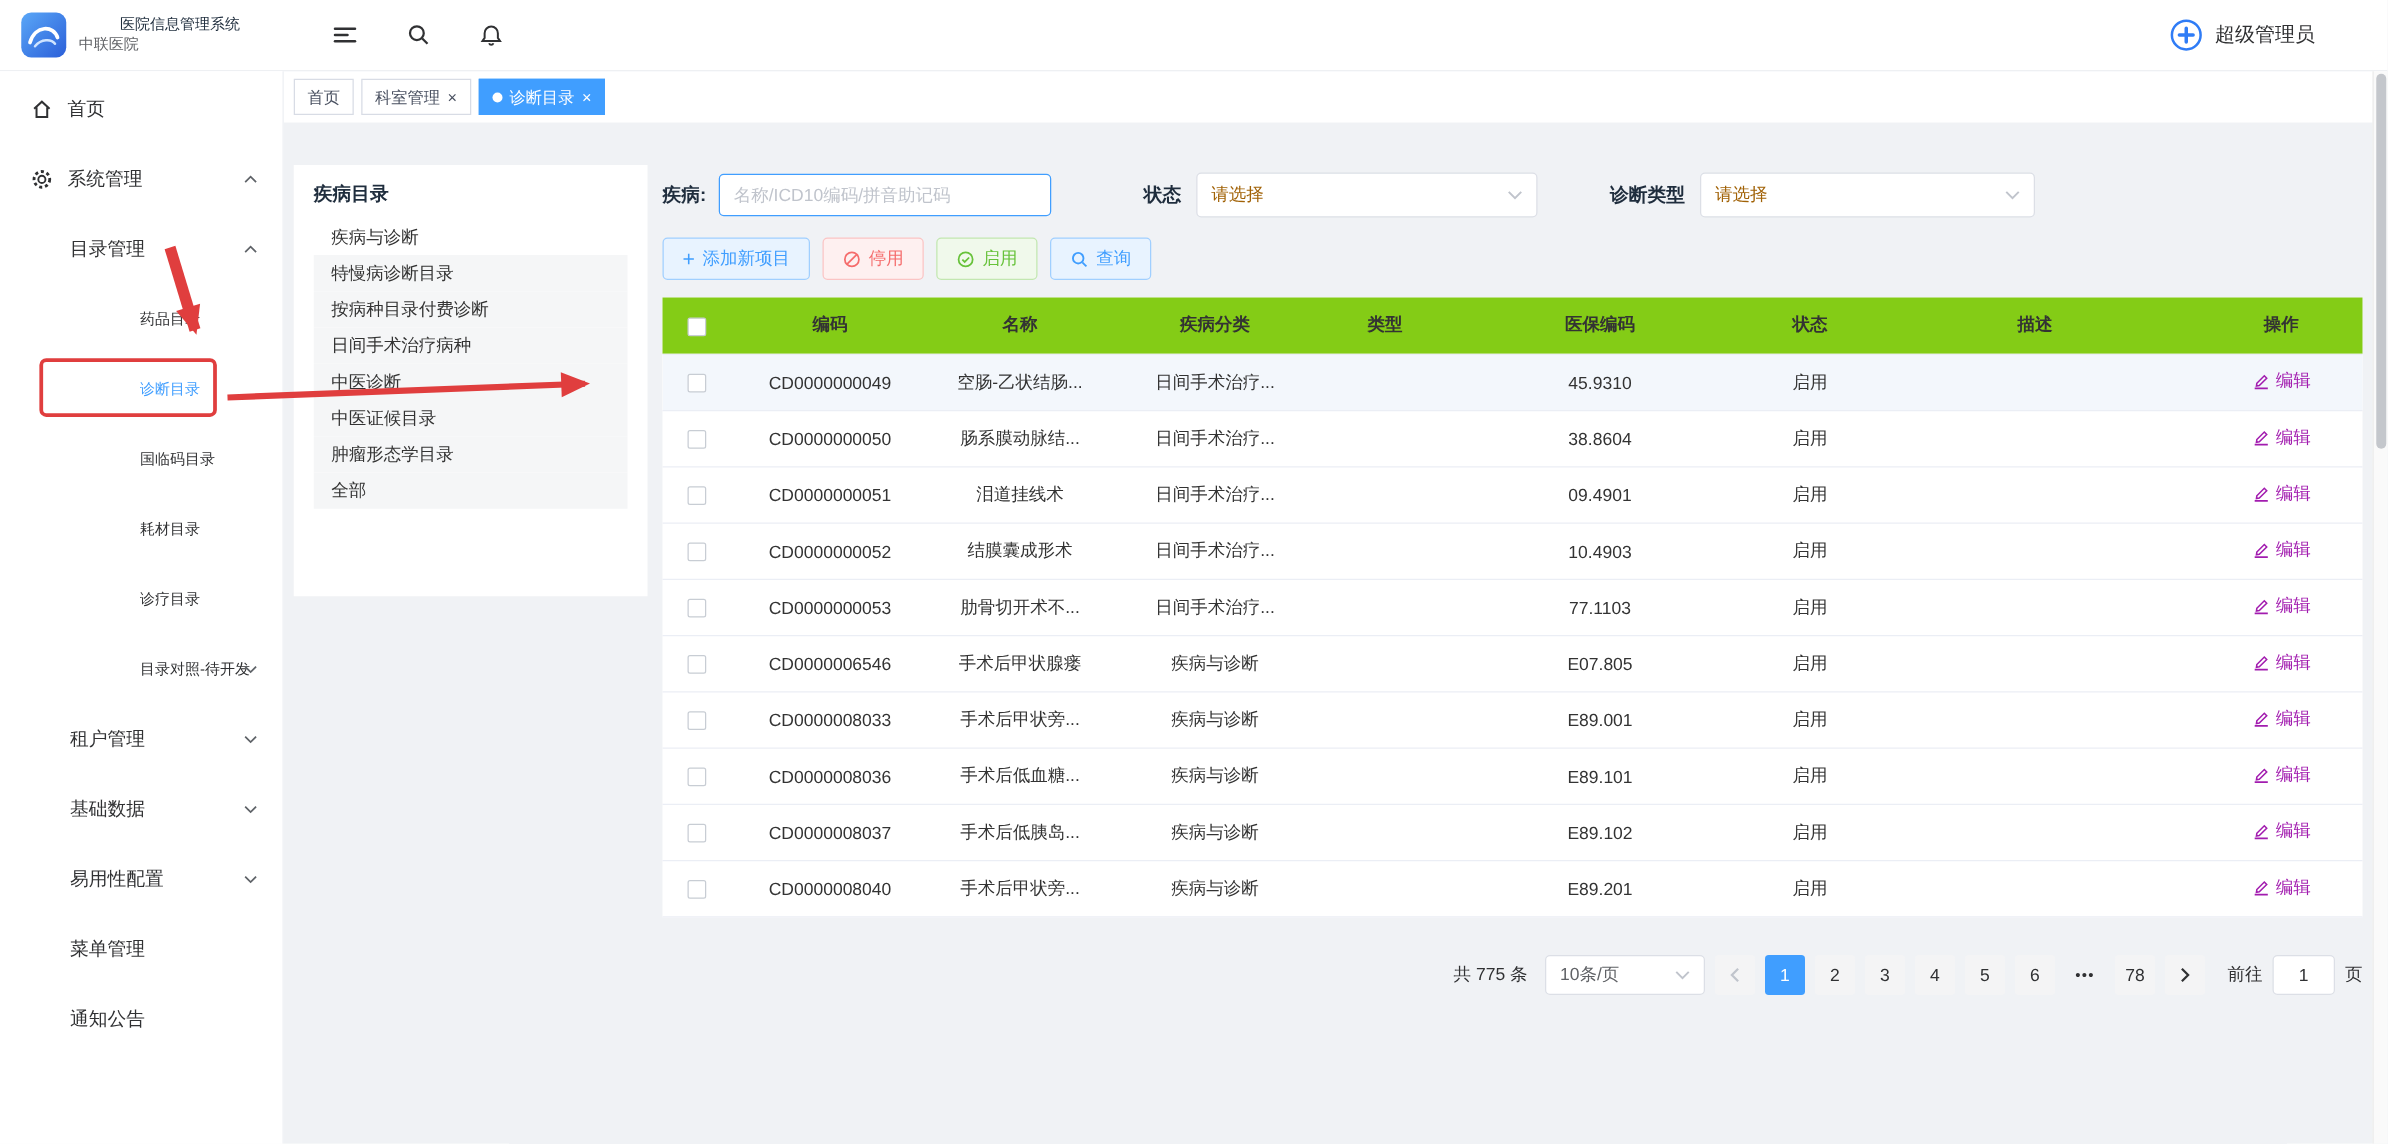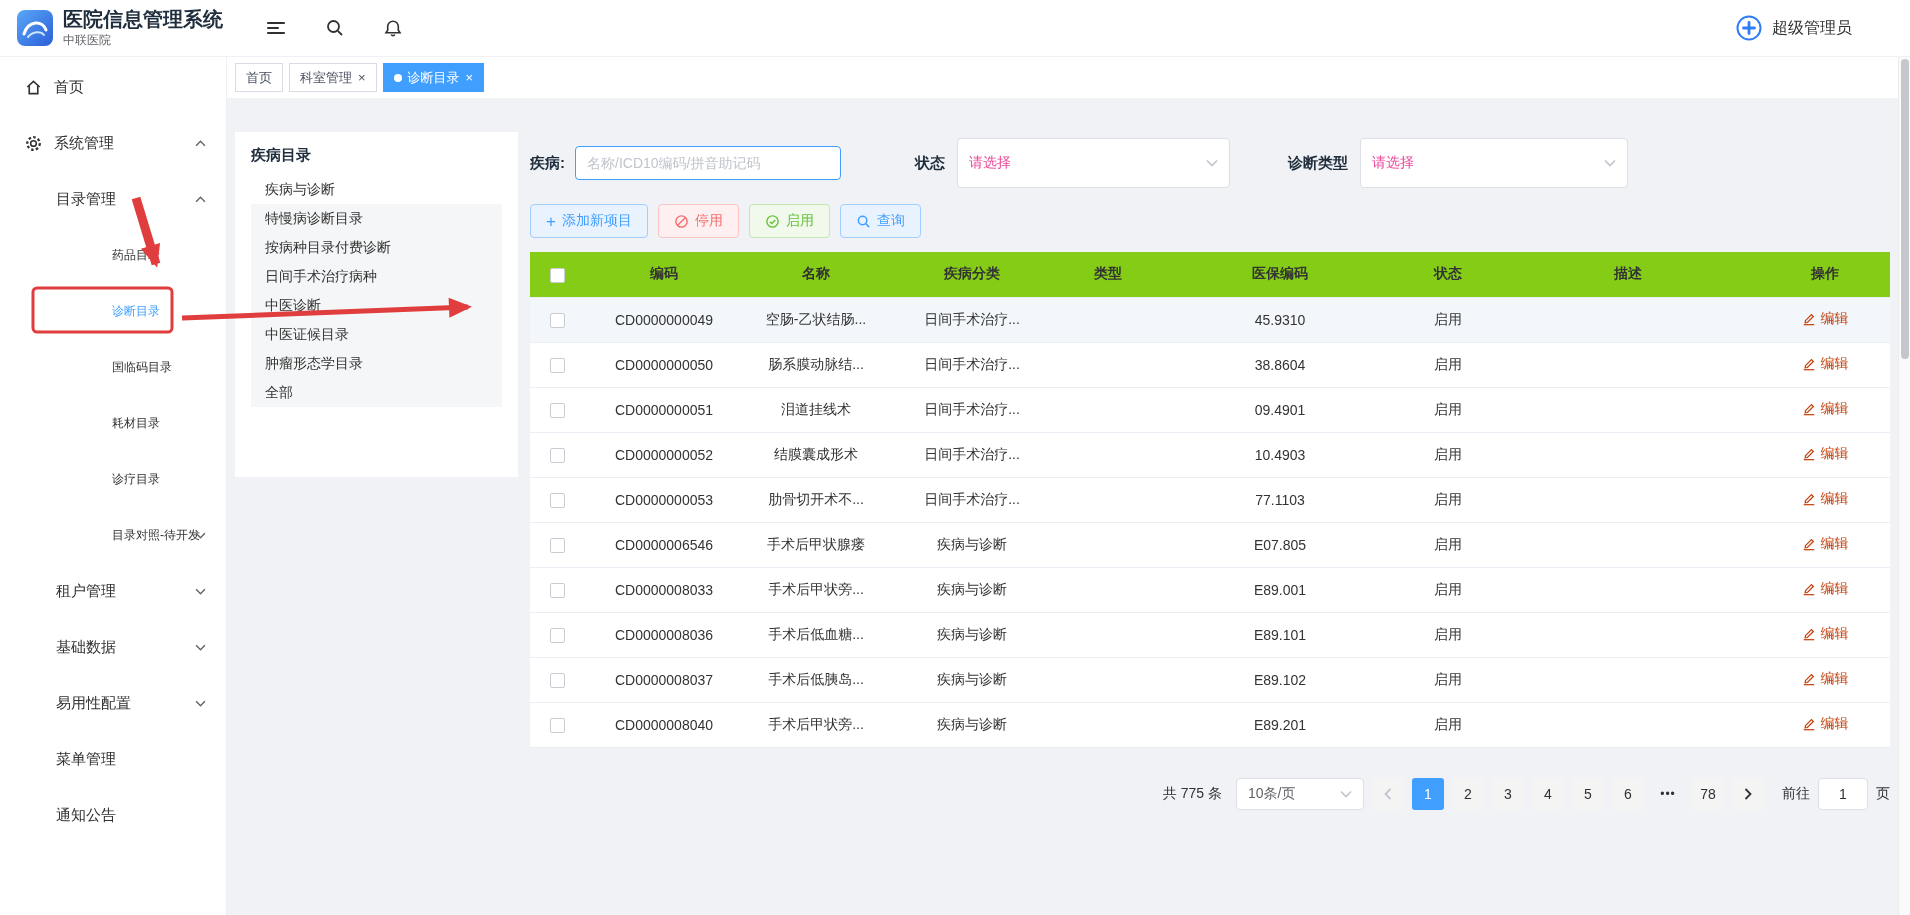--- a/index.html
+++ b/index.html
@@ -8,21 +8,21 @@
     font-family:"Liberation Sans", sans-serif;
     font-size:14px; color:#303133; background:#fff;
     overflow:hidden; position:relative;
   }
   svg { display:block; }
 
   
   .header { height:57px; display:flex; align-items:center; border-bottom:1px solid #eef0f3; background:#fff; }
   .logo-area { width:227px; flex-shrink:0; display:flex; align-items:center; gap:9px; padding-left:16px; }
   .logo-mark { width:38px; height:38px; border-radius:8px; overflow:hidden; flex-shrink:0; }
-  .app-title { font-size:20px; font-weight:700; color:#1f2d3d; line-height:1.25; white-space:nowrap; }
+  .app-title { font-size:12px; font-weight:400; color:#1f2d3d; line-height:1.25; white-space:nowrap;margin-left:33px; }
   .app-sub { font-size:12px; color:#606266; }
   .header-icons { display:flex; align-items:center; gap:38px; margin-left:38px; color:#303133; }
   .hicon { cursor:pointer; }
   .header-right { margin-left:auto; display:flex; align-items:center; gap:9px; padding-right:58px; font-size:16px; cursor:pointer; }
 
   
   .layout { display:flex; height:858px; }
   .sidebar { width:227px; flex-shrink:0; background:#fff; border-right:1px solid #eef0f3; padding-top:2px; }
   .side-item { height:56px; display:flex; align-items:center; padding-left:24px; padding-right:18px;
                position:relative; font-size:15px; color:#303133; cursor:pointer; white-space:nowrap; }
@@ -51,22 +51,22 @@
 
   
   .work-area { flex:1; display:flex; flex-direction:column; min-width:0; }
   .filter-row { display:flex; align-items:center; margin:6px 0 16px; }
   .flabel { font-weight:700; font-size:15px; color:#1f2d3d; white-space:nowrap; }
   .input-disease { width:266px; height:34px; border:1px solid #409eff; border-radius:4px; padding:0 11px;
                    font-size:14px; color:#303133; outline:none; margin-left:10px; background:#fff;
                    font-family:"Liberation Sans", sans-serif; }
   .input-disease::placeholder { color:#c0c4cc; }
   .gap1 { margin-left:74px; } .gap2 { margin-left:58px; }
-  .select { height:50px; background:#fff; border:1px solid #dcdfe6; border-radius:4px; display:flex;
-            align-items:center; justify-content:space-between; padding:0 11px; color:#ec4899; font-size:14px;
+  .select { height:36px; background:#fff; border:1px solid #dcdfe6; border-radius:4px; display:flex;
+            align-items:center; justify-content:space-between; padding:0 11px; color:#a16207; font-size:14px;
             cursor:pointer; margin-left:12px; }
   .sel-status { width:273px; } .sel-type { width:268px; }
   .select .chev { color:#c0c4cc; }
 
   .btn-row { display:flex; gap:10px; margin-bottom:14px; }
   .btn { height:34px; padding:0 15px; border-radius:4px; display:inline-flex; align-items:center; gap:6px;
          font-size:14px; cursor:pointer; border:1px solid transparent; white-space:nowrap; }
   .btn-blue { background:#e8f3ff; border-color:#a0cfff; color:#409eff; }
   .btn-red { background:#fef0f0; border-color:#fbc4c4; color:#f56c6c; }
   .btn-green { background:#f0f9eb; border-color:#c2e7b0; color:#67c23a; }
@@ -75,21 +75,21 @@
   
   .table-card { background:#fff; }
   table { width:100%; border-collapse:collapse; table-layout:fixed; }
   thead th { height:45px; background:#84cc16; font-weight:700; font-size:14px; color:#333;
              text-align:center; border-bottom:1px solid #ebeef5; }
   tbody td { height:45px; text-align:center; font-size:14px; color:#333; border-bottom:1px solid #ebeef5;
              overflow:hidden; white-space:nowrap; text-overflow:ellipsis; }
   tbody tr.hl { background:#f3f7fc; }
   .checkbox { width:15px; height:15px; border:1px solid #c8cdd4; border-radius:2px; display:inline-block;
               background:#fff; vertical-align:middle; cursor:pointer; }
-  .edit-link { color:#c2410c; display:inline-flex; align-items:center; gap:5px; cursor:pointer; text-decoration:none; }
+  .edit-link { color:#a21caf; display:inline-flex; align-items:center; gap:5px; cursor:pointer; text-decoration:none; }
 
   
   .pagination { display:flex; align-items:center; justify-content:flex-end; gap:8px; margin-top:30px;
                 color:#303133; font-size:14px; }
   .total-text { margin-right:6px; }
   .page-size { width:128px; height:32px; color:#606266; margin-left:0; }
   .page-btn { min-width:32px; height:32px; padding:0 4px; border-radius:3px; background:#f4f4f5; display:flex;
               align-items:center; justify-content:center; color:#303133; cursor:pointer; user-select:none; }
   .page-btn.active { background:#409eff; color:#fff; }
   .page-btn.prev { color:#c0c4cc; }

